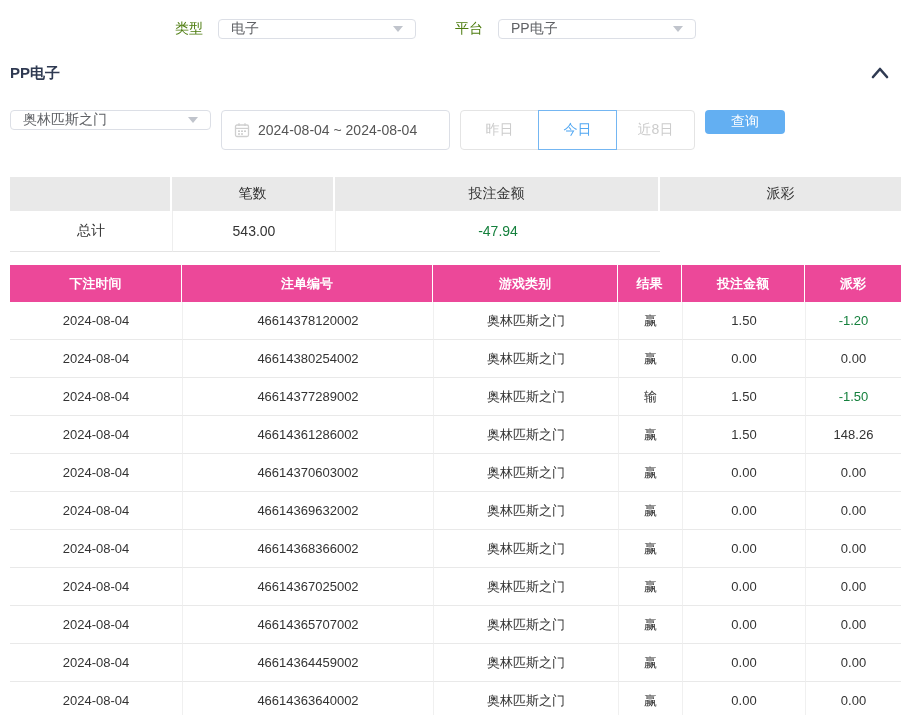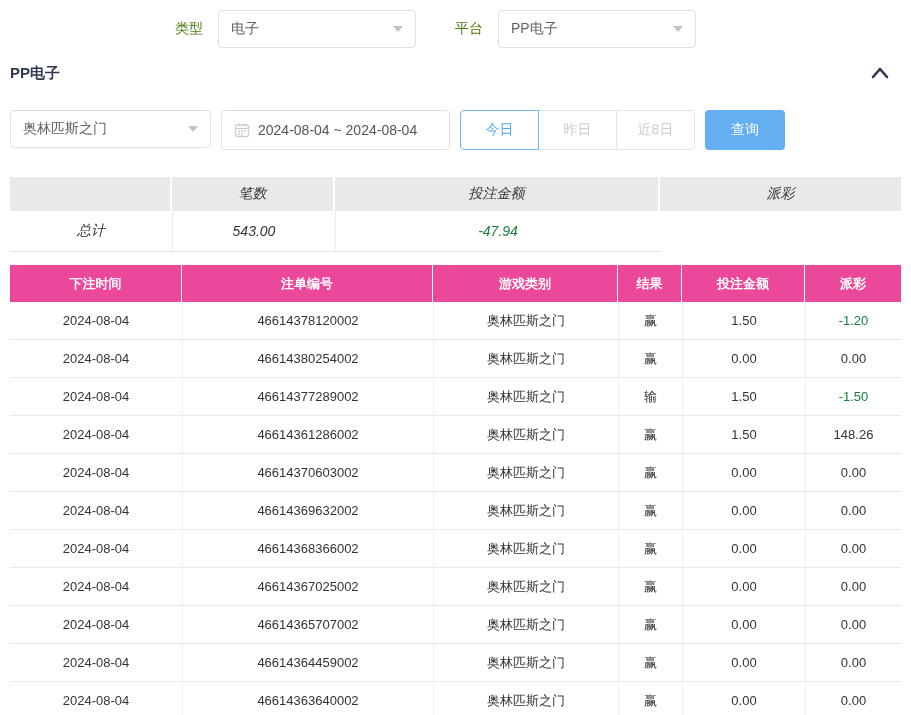--- a/index.html
+++ b/index.html
@@ -13,21 +13,21 @@
   .page { padding: 0 10px; }
 
   
   .filter-row {
     display: flex; align-items: center;
     margin: 9px 0 0 165px; height: 40px;
   }
   .filter-label { font-size: 14px; color: #4d7c0f; margin-right: 15px; white-space: nowrap; }
   .filter-label.second { margin-left: 39px; }
   .select-box {
-    width: 198px; height: 38px;
+    width: 198px; height: 20px;
     border: 1px solid #dcdfe6; border-radius: 4px;
     display: flex; align-items: center; justify-content: space-between;
     padding: 0 12px; color: #606266; font-size: 14px; background: #fff; cursor: pointer;
   }
   .caret-down {
     width: 0; height: 0;
     border-left: 5px solid transparent; border-right: 5px solid transparent;
     border-top: 6px solid #c0c4cc;
   }
 
@@ -53,29 +53,29 @@
     width: 79px; height: 40px;
     display: flex; align-items: center; justify-content: center;
     border: 1px solid #e4e4e4; background: #fff;
     color: #ccc; font-size: 14px; cursor: pointer; position: relative;
   }
   .range-btn + .range-btn { margin-left: -1px; }
   .range-btn:first-child { border-radius: 4px 0 0 4px; }
   .range-btn:last-child { border-radius: 0 4px 4px 0; }
   .range-btn.active { border-color: #74b6f2; color: #53a8f2; z-index: 1; }
   .query-btn {
-    width: 80px; height: 40px; margin-left: 10px;
+    width: 80px; height: 24px; margin-left: 10px;
     background: #63aff2; color: #fff; border: none; border-radius: 4px;
     display: flex; align-items: center; justify-content: center;
     font-size: 14px; cursor: pointer;
   }
 
   
   .summary { margin-top: 27px; }
-  .sum-grid { display: grid; grid-template-columns: 162px 163px 325px 1fr; font-style: italic; }
+  .sum-grid { display: grid; grid-template-columns: 162px 163px 325px 1fr; }
   .sum-head-cell {
     background: #e9e9e9; height: 34px; color: #333; font-size: 14px;
     display: flex; align-items: center; justify-content: center;
     border-right: 2px solid #fff;
   }
   .sum-head-cell:last-child { border-right: none; }
   .sum-body-cell {
     background: #fff; height: 41px; font-size: 14px; color: #333;
     display: flex; align-items: center; justify-content: center;
     border-bottom: 1px solid #e4e4e4;
@@ -139,22 +139,22 @@
         <line x1="11" y1="1.2" x2="11" y2="4" stroke="#cfcfcf" stroke-width="1.3"></line>
         <rect x="4" y="8.4" width="2" height="1.6" fill="#cfcfcf"></rect>
         <rect x="7" y="8.4" width="2" height="1.6" fill="#cfcfcf"></rect>
         <rect x="10" y="8.4" width="2" height="1.6" fill="#cfcfcf"></rect>
         <rect x="4" y="11.2" width="2" height="1.6" fill="#cfcfcf"></rect>
         <rect x="7" y="11.2" width="2" height="1.6" fill="#cfcfcf"></rect>
       </svg>
       <span>2024-08-04 ~ 2024-08-04</span>
     </div>
     <div class="btn-group">
+      <div class="range-btn">昨日</div>
       <div class="range-btn active">今日</div>
-      <div class="range-btn">昨日</div>
       <div class="range-btn">近8日</div>
     </div>
     <div class="query-btn">查询</div>
   </div>
 
   <div class="summary">
     <div class="sum-grid">
       <div class="sum-head-cell"></div>
       <div class="sum-head-cell">笔数</div>
       <div class="sum-head-cell">投注金额</div>

